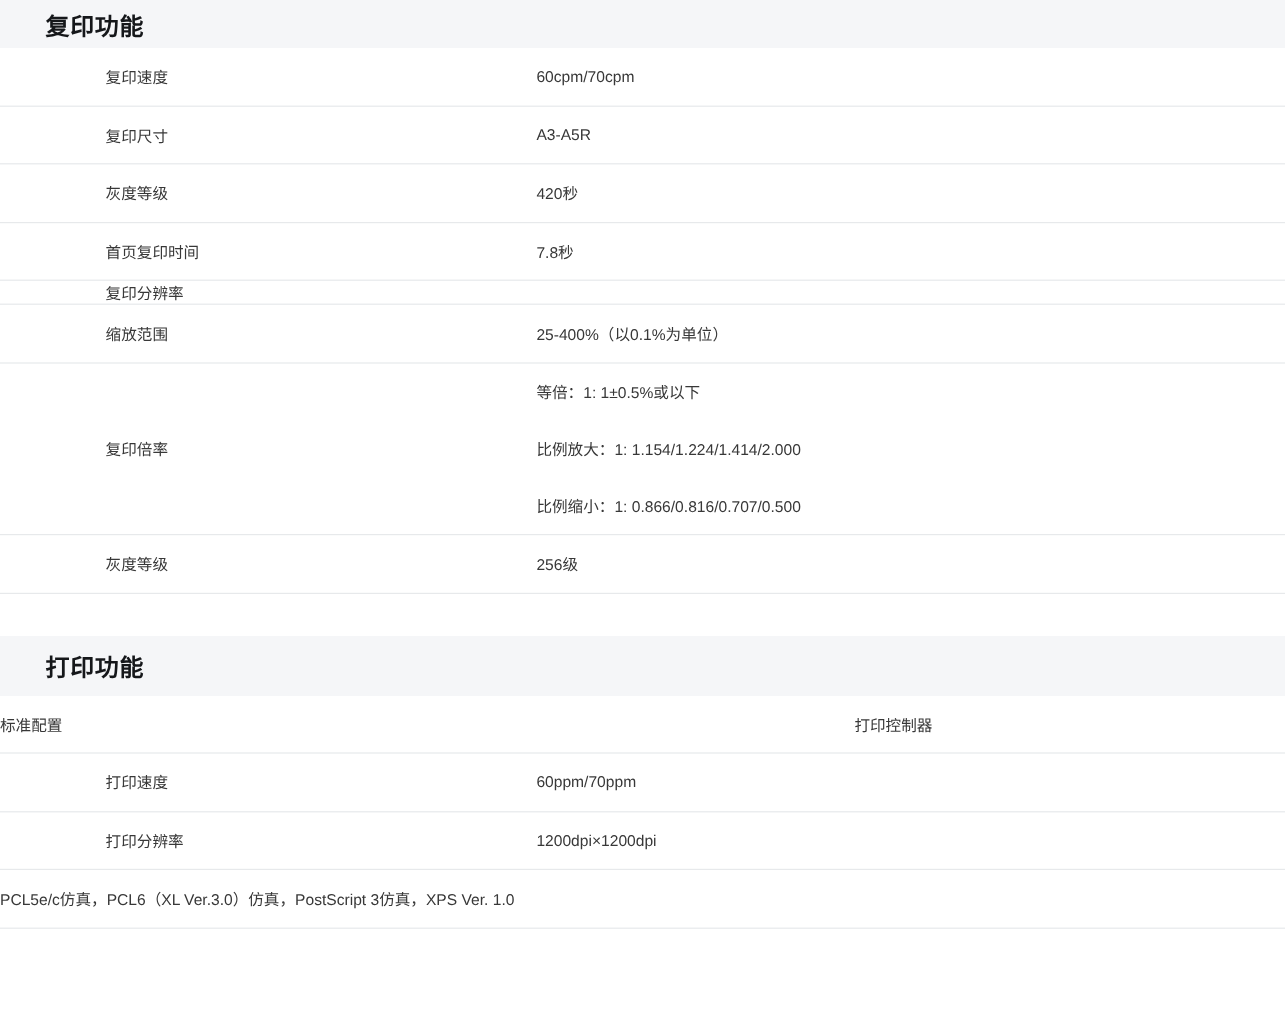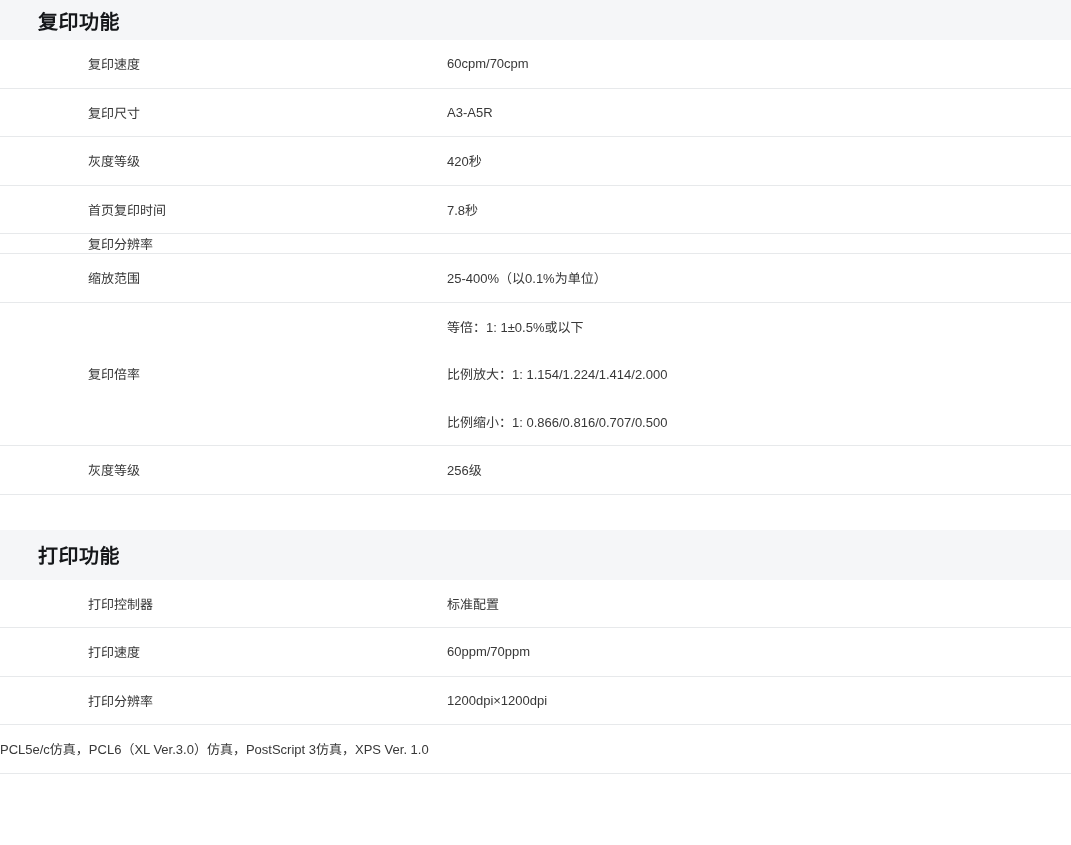--- a/index.html
+++ b/index.html
@@ -127,24 +127,24 @@
   </div>
 </div>
   </section>
 
   <section class="spec-section">
     <header class="band">
       <h2 class="section-title">打印功能</h2>
     </header>
     <div class="rows">
   <div class="spec-row">
-    <div class="cell label">打印控制器</div>
     <div class="cell value">
             <div class="value-line">标准配置</div>
           </div>
+    <div class="cell label">打印控制器</div>
   </div>
 
   <div class="spec-row">
     <div class="cell label">打印速度</div>
     <div class="cell value">
             <div class="value-line">60ppm/70ppm</div>
           </div>
   </div>
 
   <div class="spec-row">

